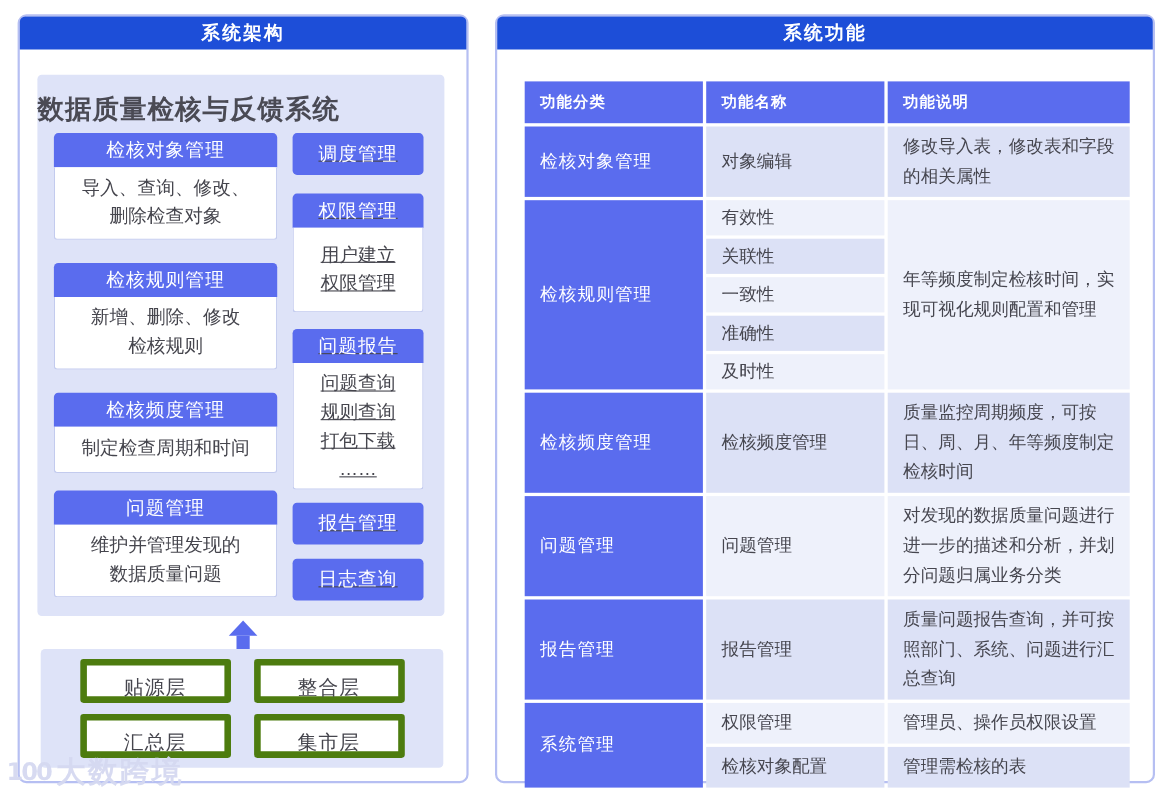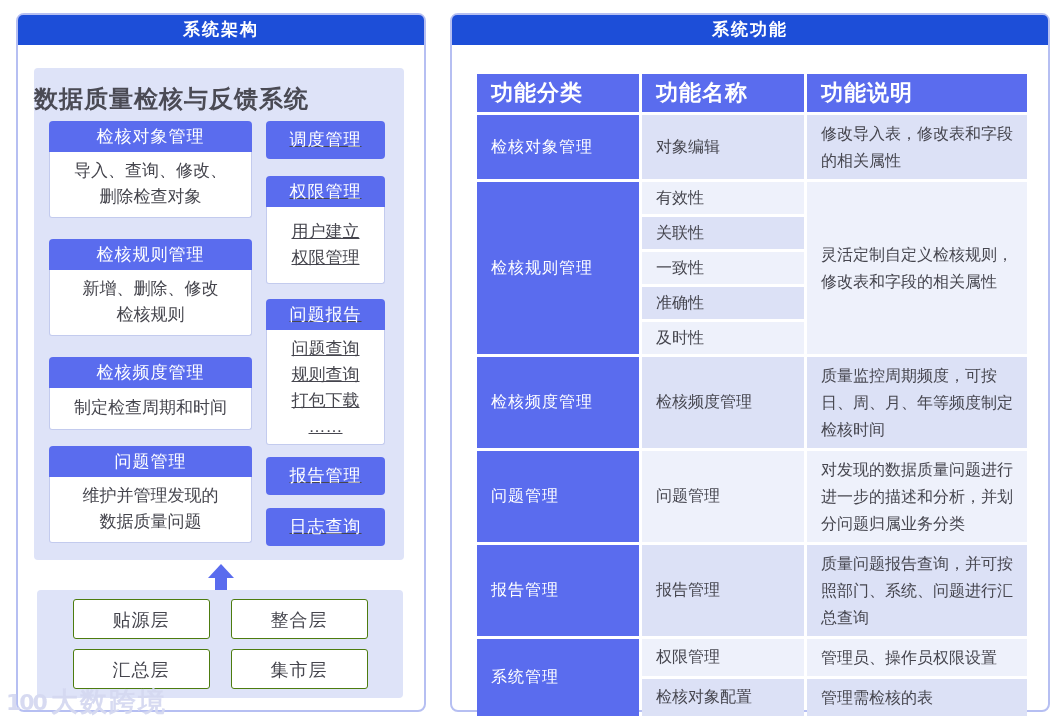--- a/index.html
+++ b/index.html
@@ -32,25 +32,25 @@
   .side-mod-pb .mod-body{padding:6px 0 4px;}
   .side-mod-pb{margin-bottom:12px;}
   .ss-2{margin-bottom:13px;}
   .up-arrow{position:absolute;left:190px;top:549px;width:26px;height:27px;}
   .up-arrow .tri{width:0;height:0;border-left:13px solid transparent;border-right:13px solid transparent;
                  border-bottom:14px solid #5a6cee;}
   .up-arrow .stem{width:12px;height:13px;background:#5a6cee;margin:0 auto;}
   .layers-box{position:absolute;left:19px;top:575px;width:366px;height:108px;background:#dee3f8;border-radius:4px;
               display:grid;grid-template-columns:137px 137px;grid-template-rows:40px 40px;
               column-gap:21px;row-gap:10px;justify-content:center;align-content:center;box-sizing:border-box;}
-  .layer{background:#fff;border:1px solid #4d7c0f;border-radius:3px;text-align:center;
+  .layer{background:#fff;border:6px solid #4d7c0f;border-radius:3px;text-align:center;
          line-height:40px;font-size:18px;color:#45454d;box-sizing:border-box;letter-spacing:1px;}
   
   .func-table{margin:26px 0 0 22px;border-collapse:separate;border-spacing:3px;table-layout:fixed;width:556px;}
-  .func-table th{background:#5a6cee;color:#fff;font-size:22px;font-weight:bold;text-align:left;
+  .func-table th{background:#5a6cee;color:#fff;font-size:14px;font-weight:bold;text-align:left;
                  padding:0 0 0 14px;height:38px;letter-spacing:1px;}
   .func-table td{font-size:16px;vertical-align:middle;box-sizing:border-box;}
   .cat{background:#5a6cee;color:#fff;font-size:17px;padding-left:14px;letter-spacing:1px;}
   .dark{background:#dce1f6;}
   .light{background:#eef1fb;}
   .name{padding-left:14px;}
   .desc{padding:5px 10px 5px 14px;line-height:27px;}
   .h54{height:54px;} .h32{height:32px;} .h84{height:84px;} .h80{height:80px;} .h36{height:36px;}
   
   .watermark{position:absolute;left:6px;top:684px;display:flex;align-items:center;gap:5px;
@@ -151,21 +151,21 @@
 
       <tr>
         <td class="cat">检核对象管理</td>
         <td class="dark name h54">对象编辑</td>
         <td class="dark desc">修改导入表，修改表和字段的相关属性</td>
       </tr>
 
       <tr>
         <td class="cat" rowspan="5">检核规则管理</td>
         <td class="light name h32">有效性</td>
-        <td class="light desc" rowspan="5">灵活定制自定义检核规则，修改表和字段的相关属性</td>
+        <td class="light desc" rowspan="5">年等频度制定检核时间，实现可视化规则配置和管理</td>
       </tr>
       <tr>
         <td class="dark name h32">关联性</td>
       </tr>
       <tr>
         <td class="light name h32">一致性</td>
       </tr>
       <tr>
         <td class="dark name h32">准确性</td>
       </tr>

